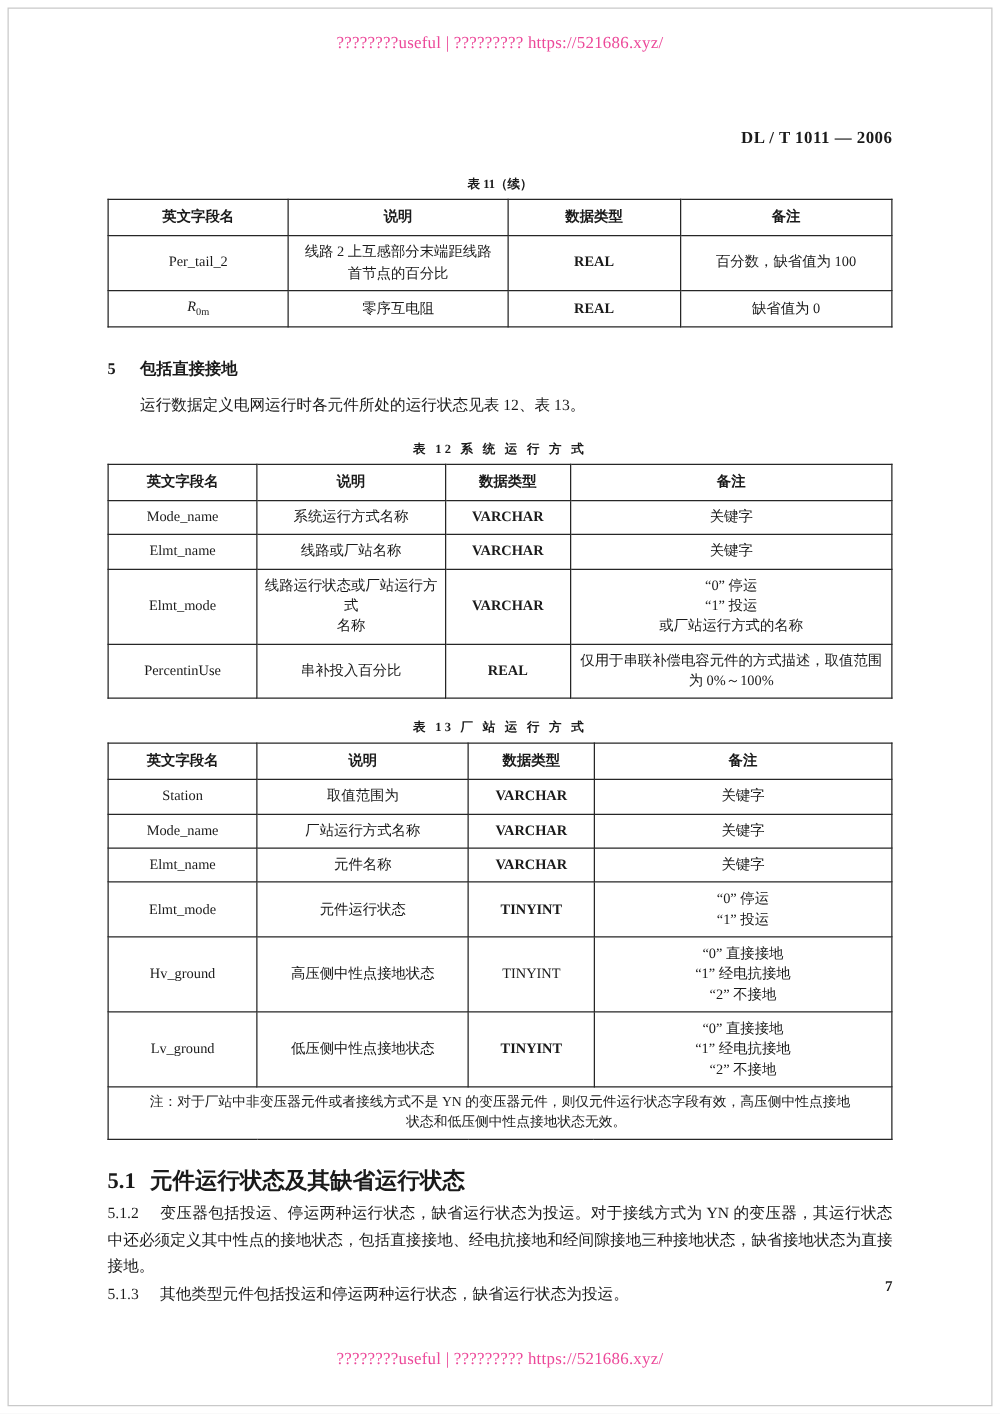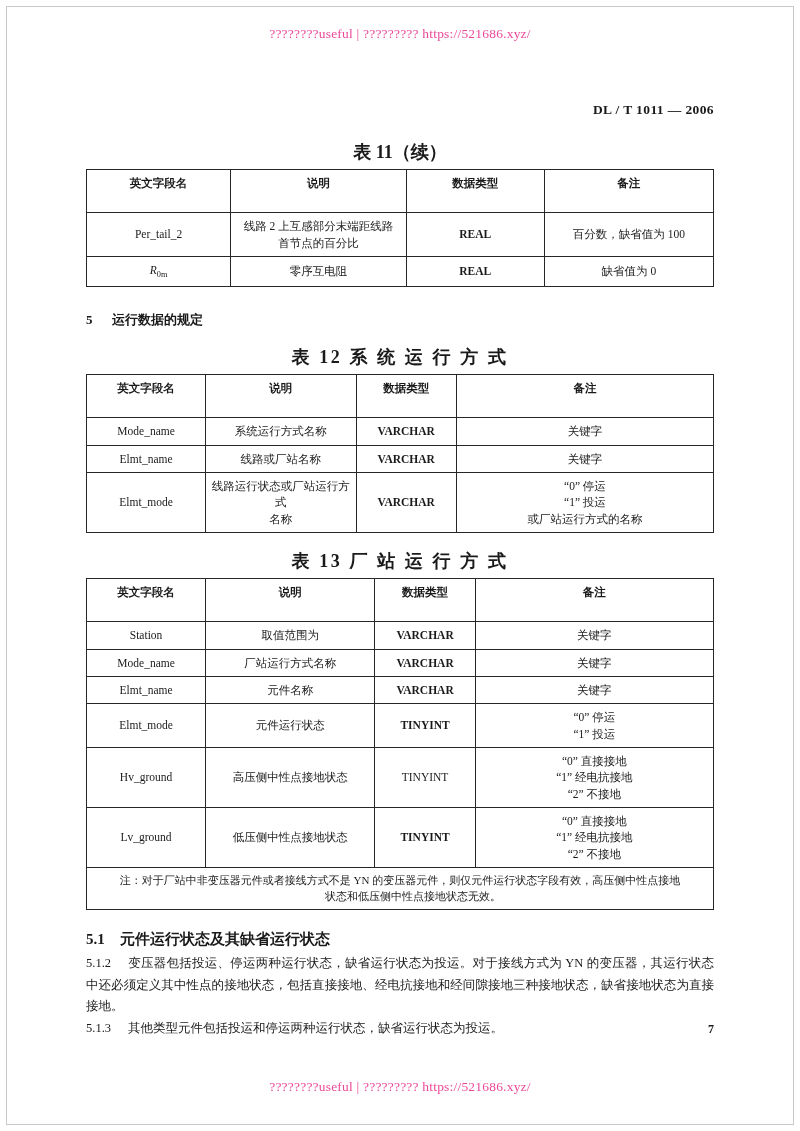--- a/index.html
+++ b/index.html
@@ -57,21 +57,21 @@
     text-align: right;
     font-weight: bold;
     font-size: 13.5px;
     letter-spacing: 0.4px;
     margin: 0 0 22px 0;
   }
 
   .table-caption {
     text-align: center;
     font-weight: bold;
-    font-size: 18px;
+    font-size: 10px;
     margin: 0 0 5px 0;
   }
   .table-caption.spaced {
     letter-spacing: 2.6px;
   }
 
   table.std {
     width: 100%;
     border-collapse: collapse;
     table-layout: fixed;
@@ -83,22 +83,21 @@
     border: 1px solid #262626;
     padding: 5px 5px;
     text-align: center;
     vertical-align: middle;
     line-height: 1.42;
     word-wrap: break-word;
   }
   table.std th {
     font-weight: bold;
     padding-top: 6px;
-    padding-bottom: 20px;
-    font-family: Liberation Mono, monospace;
+    padding-bottom: 6px;
   }
   td.left, th.left { text-align: left; padding-left: 9px; }
   td.en { font-family: "Liberation Serif", "DejaVu Serif", serif; }
   td.bold { font-weight: bold; }
   .multi { white-space: pre-line; }
 
   .note-cell {
     text-align: left;
     font-size: 11px;
     line-height: 1.5;
@@ -114,21 +113,21 @@
     font-size: 13px;
     font-weight: bold;
     margin: 24px 0 10px 0;
     padding: 0;
   }
   h2.sec .num {
     display: inline-block;
     width: 26px;
   }
   h3.subsec {
-    font-size: 15px;
+    font-size: 18px;
     font-weight: bold;
     margin: 20px 0 4px 0;
     padding: 0;
   }
   h3.subsec .num {
     display: inline-block;
     width: 34px;
   }
   p.body {
     font-size: 12.5px;
@@ -206,22 +205,23 @@
             <td class="en"><var>R</var><sub>0m</sub></td>
             <td>零序互电阻</td>
             <td class="en bold">REAL</td>
             <td>缺省值为 0</td>
           </tr>
         </tbody>
       </table>
     </div>
 
     <h2 class="sec">
-      <span class="num">5</span><span>运行数据的规定</span>
+      <span class="num">5</span><span>包括直接接地</span>
     </h2>
+    <p class="body indent">运行数据定义电网运行时各元件所处的运行状态见表 12、表 13。</p>
 
     <div class="tbl-block">
       <div class="table-caption spaced">表 12  系 统 运 行 方 式</div>
       <table class="std">
         <colgroup>
           <col style="width:19%">
             <col style="width:24%">
           <col style="width:16%">
             <col style="width:41%">
         </colgroup>
@@ -248,20 +248,26 @@
           </tr>
           <tr>
             <td class="en">Elmt_mode</td>
             <td class="multi">线路运行状态或厂站运行方式
 名称</td>
             <td class="en bold">VARCHAR</td>
             <td class="left multi">“0” 停运
 “1” 投运
 或厂站运行方式的名称</td>
           </tr>
+          <tr>
+            <td class="en">PercentinUse</td>
+            <td>串补投入百分比</td>
+            <td class="en bold">REAL</td>
+            <td class="left">仅用于串联补偿电容元件的方式描述，取值范围为 0%～100%</td>
+          </tr>
         </tbody>
       </table>
     </div>
 
     <div class="tbl-block">
       <div class="table-caption spaced">表 13  厂 站 运 行 方 式</div>
       <table class="std">
         <colgroup>
           <col style="width:19%">
             <col style="width:27%">

